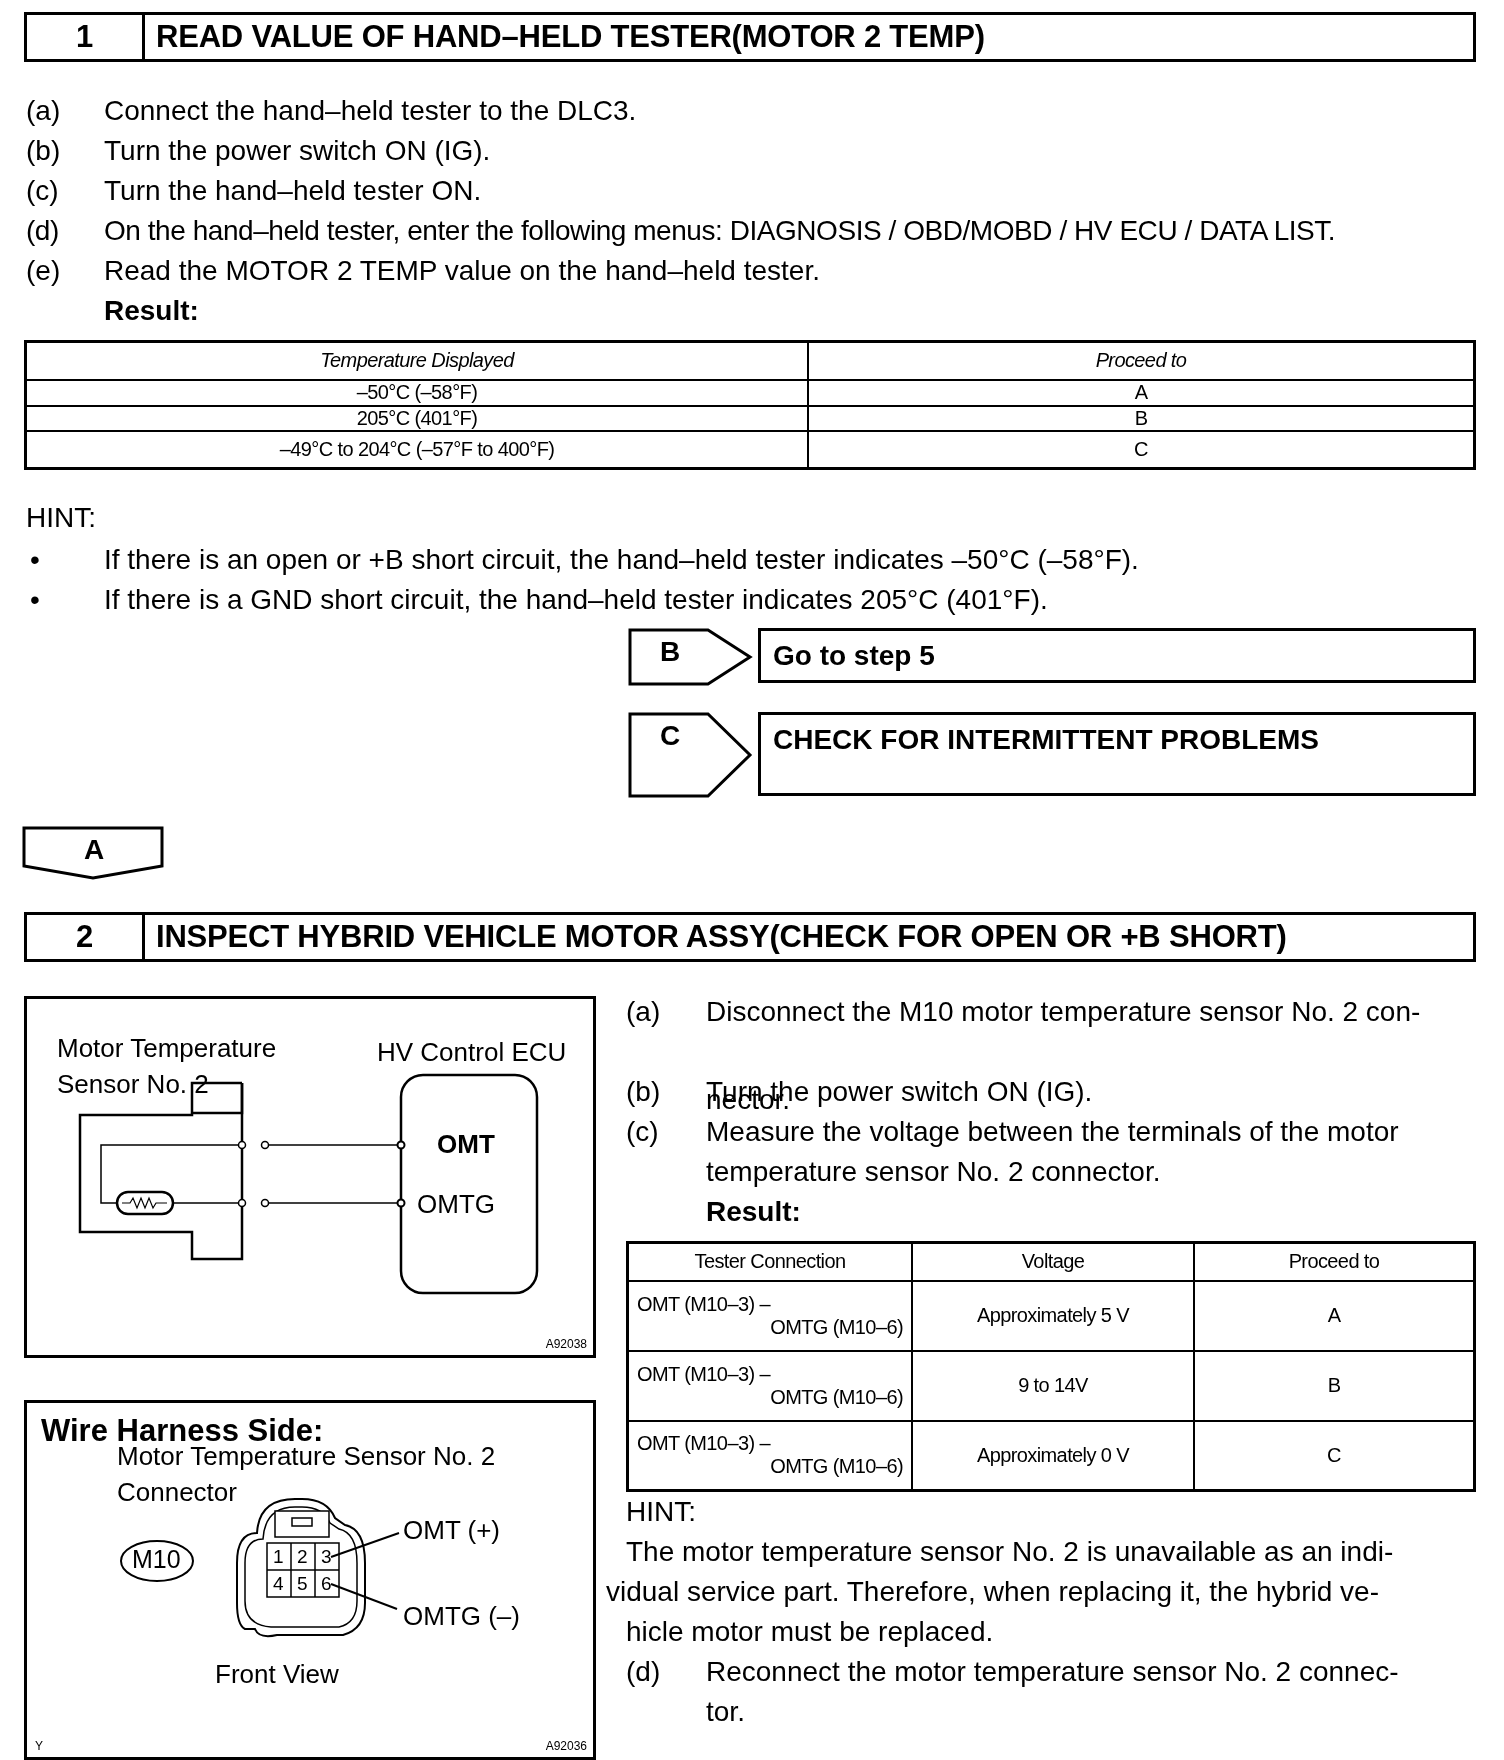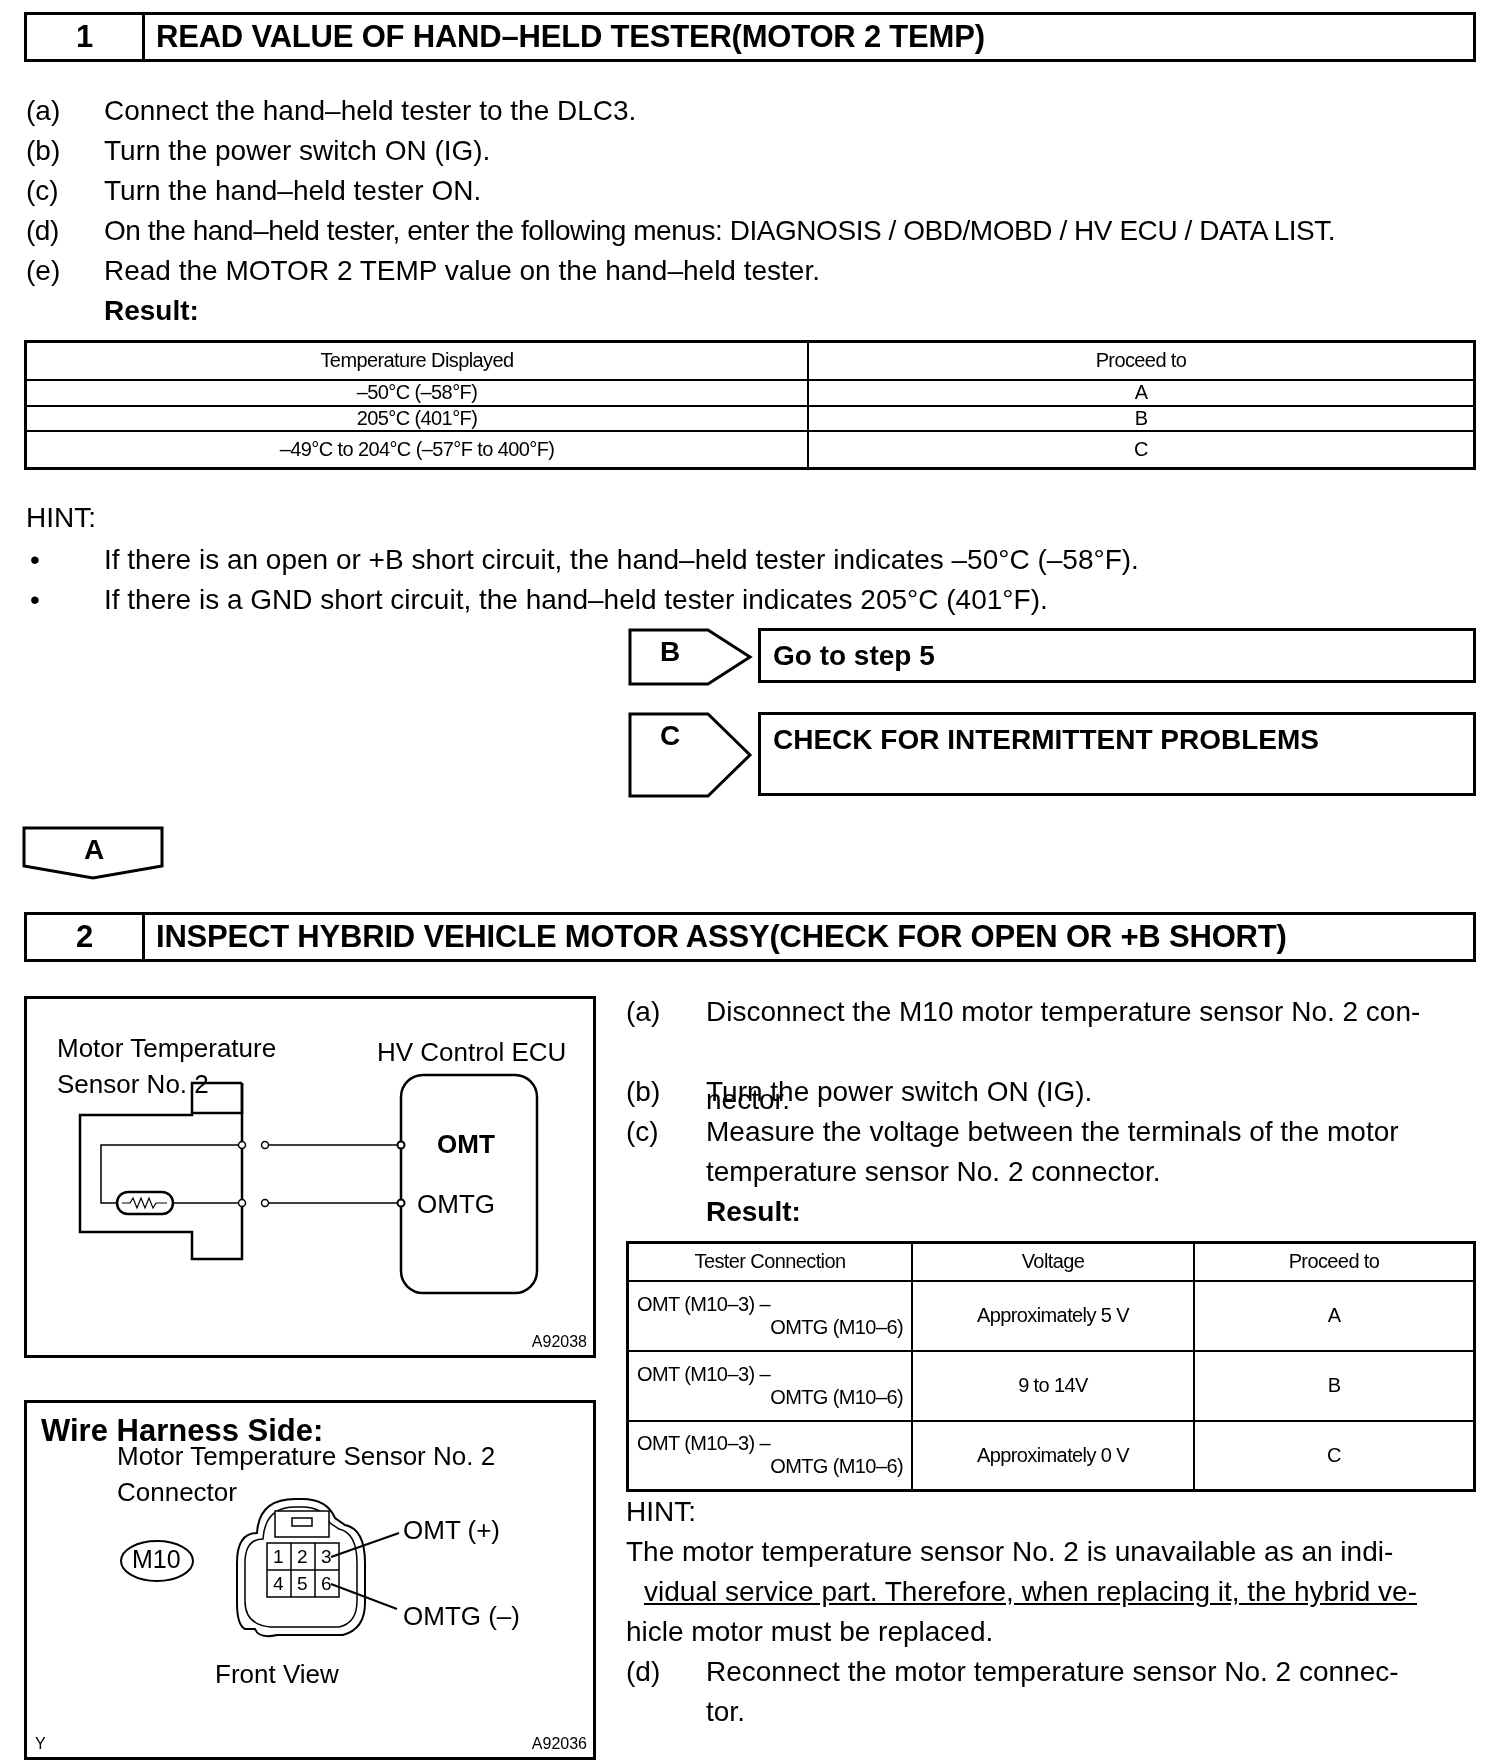--- a/index.html
+++ b/index.html
@@ -35,21 +35,21 @@
   table.res { border: 3px solid #000; }
   .branch-box {
     position: absolute; border: 3px solid #000; box-sizing: border-box;
     font-weight: bold; font-size: 28px; padding-left: 12px;
   }
   .tag-label { position: absolute; font-weight: bold; font-size: 28px; text-align: center; }
   .fig {
     position: absolute; border: 3px solid #000; box-sizing: border-box;
   }
   .fig-text { position: absolute; font-size: 26px; white-space: nowrap; }
-  .fig-code { position: absolute; font-size: 16px; }
+  .fig-code { position: absolute; font-size: 12px; }
 </style>
 </head>
 <body>
 
 <div class="step-header" style="top:12px;">
   <div class="step-num">1</div>
   <div class="step-title">READ VALUE OF HAND–HELD TESTER(MOTOR 2 TEMP)</div>
 </div>
 
 <div class="list-line" style="left:26px; top:91px;">
@@ -69,21 +69,21 @@
   <span class="txt">On the hand–held tester, enter the following menus: DIAGNOSIS / OBD/MOBD / HV ECU / DATA LIST.</span>
 </div>
 <div class="list-line" style="left:26px; top:251px;">
   <span class="lbl">(e)</span>
   <span class="txt">Read the MOTOR 2 TEMP value on the hand–held tester.</span>
 </div>
 <div class="list-line bold" style="left:104px; top:291px;">Result:</div>
 
 <table class="res" style="left:24px; top:340px; width:1452px;">
   <tbody>
-      <tr style="height:38px;">
+      <tr style="height:38px;font-style:italic;">
     <td style="width:780px;">Temperature Displayed</td>
     <td>Proceed to</td>
   </tr>
   <tr style="height:26px;">
     <td>–50°C (–58°F)</td>
     <td>A</td>
   </tr>
   <tr style="height:24px;">
     <td>205°C (401°F)</td>
     <td>B</td>
@@ -238,19 +238,19 @@
       <div style="text-align:right;">OMTG (M10–6)</div>
     </td>
     <td>Approximately 0 V</td>
     <td>C</td>
   </tr>
 </tbody>
   </table>
 
 <div class="list-line" style="left:626px; top:1492px;">HINT:</div>
 <div class="list-line" style="left:626px; top:1532px;">The motor temperature sensor No. 2 is unavailable as an indi-</div>
-<div class="list-line" style="left:644px; top:1572px;text-decoration:underline;">vidual service part. Therefore, when replacing it, the hybrid ve-</div>
+<div class="list-line" style="left:606px; top:1572px;">vidual service part. Therefore, when replacing it, the hybrid ve-</div>
 <div class="list-line" style="left:626px; top:1612px;">hicle motor must be replaced.</div>
 <div class="list-line" style="left:626px; top:1652px;">
   <span class="lbl">(d)</span>
   <span class="txt" style="left:80px;">Reconnect the motor temperature sensor No. 2 connec-</span>
 </div>
 <div class="list-line" style="left:706px; top:1692px;">tor.</div>
 
 </body></html>

